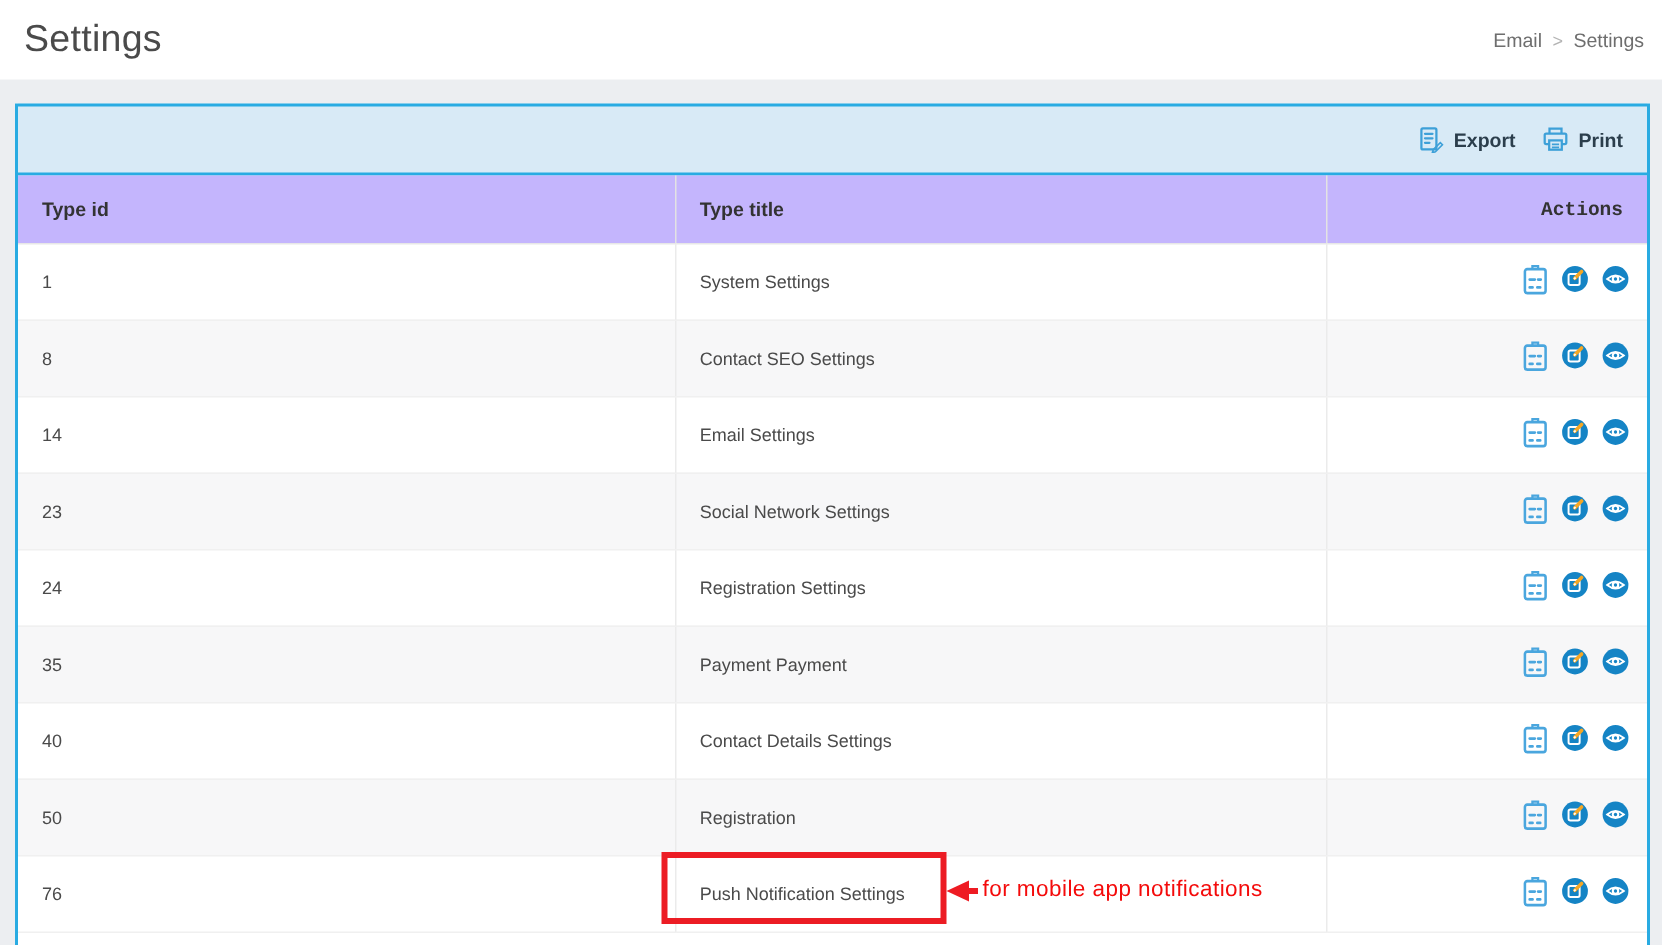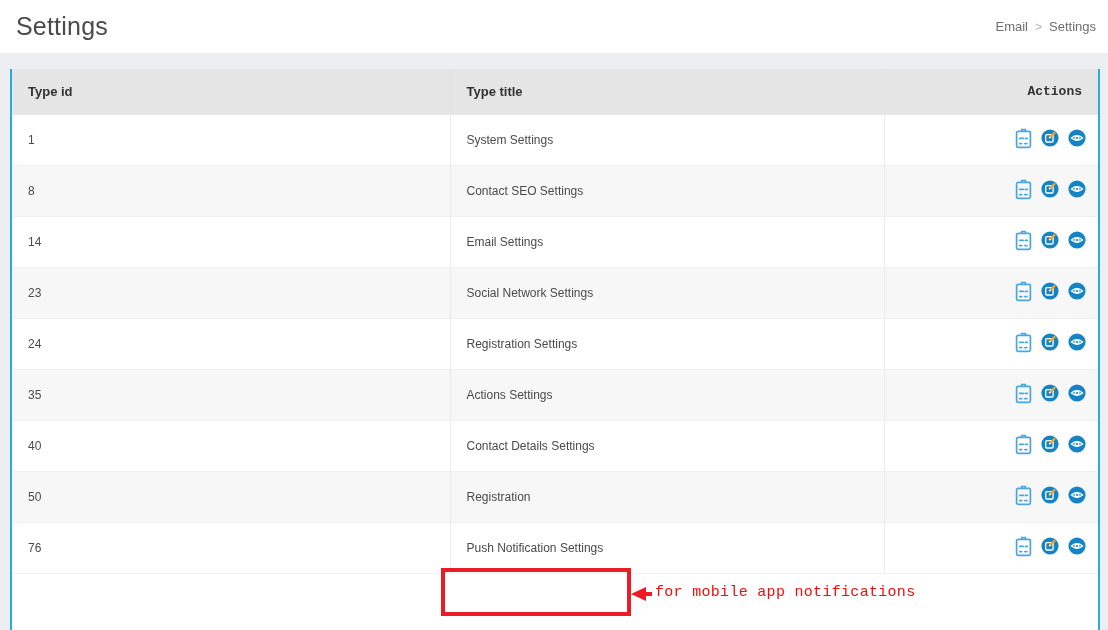--- a/index.html
+++ b/index.html
@@ -48,21 +48,21 @@
     background:none; border:none; cursor:pointer;
     font-family:"Liberation Sans", sans-serif;
     font-size:13px; font-weight:bold; color:#2b3e4c;
   }
   .tool-btn svg { display:block; }
 
   
   table { width:100%; border-collapse:collapse; table-layout:fixed; }
   col.c1 { width:438px; } col.c2 { width:434px; } col.c3 { width:auto; }
   th {
-    height:45px; background:#e5e5e5; text-align:left;
+    height:45px; background:#c4b5fd; text-align:left;
     font-size:13px; color:#333333; font-weight:bold;
     padding-left:16px;
     border-right:1px solid #e3e3e3;
     border-bottom:1px solid #e7e7e7;
   }
   th.actions-col { text-align:right; padding-right:16px; border-right:none;font-family:Liberation Mono, monospace; }
   td {
     height:51px; font-size:12px; color:#4a4a4a;
     padding-left:16px;
     border-right:1px solid #ebebeb;
@@ -90,37 +90,60 @@
     border-top:7px solid transparent;
     border-bottom:7px solid transparent;
     border-right:15px solid #ee1b23;
   }
   .annot-tail {
     position:absolute; left:644px; top:592px; width:8px; height:4px;
     background:#ee1b23; z-index:5;
   }
   .annot-text {
     position:absolute; left:655px; top:584px; z-index:5;
-    font-size:15px; color:#f40b0b; white-space:nowrap; letter-spacing:.3px;font-family:Liberation Mono, monospace;
+    font-size:15px; color:#f40b0b; white-space:nowrap; letter-spacing:.3px;
   }
 </style>
 </head>
 <body>
 
 <div class="page-header">
   <div class="page-title">Settings</div>
   <div class="breadcrumb">
     <a>Email</a>
     <span class="sep">&gt;</span>
     <span>Settings</span>
   </div>
 </div>
 
 <div class="panel">
 
+  <div class="toolbar">
+    <button class="tool-btn">
+      <span>
+        <svg width="18" height="18" viewBox="0 0 18 18" fill="none" stroke="#3da0d8" stroke-width="1.5">
+          <rect x="2.6" y="1.6" width="10" height="14" rx="1"></rect>
+          <path d="M5 5.2 h5 M5 8.2 h5 M5 11.2 h3" stroke-linecap="round"></path>
+          <path d="M10.5 15.8 L15.2 11.1 l1.4 1.4 -4.7 4.7 -2 .6 z" stroke-width="1.1"></path>
+        </svg>
+      </span>
+      <span>Export</span>
+    </button>
+    <button class="tool-btn">
+      <span>
+        <svg width="18" height="18" viewBox="0 0 18 18" fill="none" stroke="#3da0d8" stroke-width="1.5">
+          <path d="M5 5 V1.8 h8 V5"></path>
+          <rect x="1.8" y="5" width="14.4" height="7" rx="1"></rect>
+          <rect x="4.8" y="9.6" width="8.4" height="6.2" fill="#d8eaf6"></rect>
+          <path d="M6.6 12.2 h4.8 M6.6 14.2 h4.8" stroke-width="1.2"></path>
+        </svg>
+      </span>
+      <span>Print</span>
+    </button>
+  </div>
 
   <table>
     <colgroup>
         <col class="c1">
         <col class="c2">
         <col class="c3">
       </colgroup>
     <thead>
       <tr>
         <th>Type id</th>
@@ -314,21 +337,21 @@
               <circle cx="9" cy="9" r="1.1" fill="#1584c5"></circle>
             </svg>
           </span>
         </button>
       </div>
     </td>
   </tr>
 
   <tr>
     <td>35</td>
-    <td>Actions Settings</td>
+    <td>Payment Payment</td>
     <td class="actions-cell">
       <div class="actions-wrap">
         <button class="icon-btn">
           <span>
             <svg width="17" height="21" viewBox="0 0 17 21" fill="none" stroke="#4aa6de" stroke-width="1.7">
               <rect x="1.6" y="3.4" width="13.8" height="16" rx="1.6"></rect>
               <path d="M6.6 3.2 V1.4 h3.8 V3.2" stroke-width="1.5"></path>
               <path d="M4.8 10.4 h3.4 M10.4 10.4 h1.8 M4.8 15.6 h1.9 M9.9 15.6 h1.9" stroke-linecap="round" stroke-width="1.8"></path>
             </svg>
           </span>

